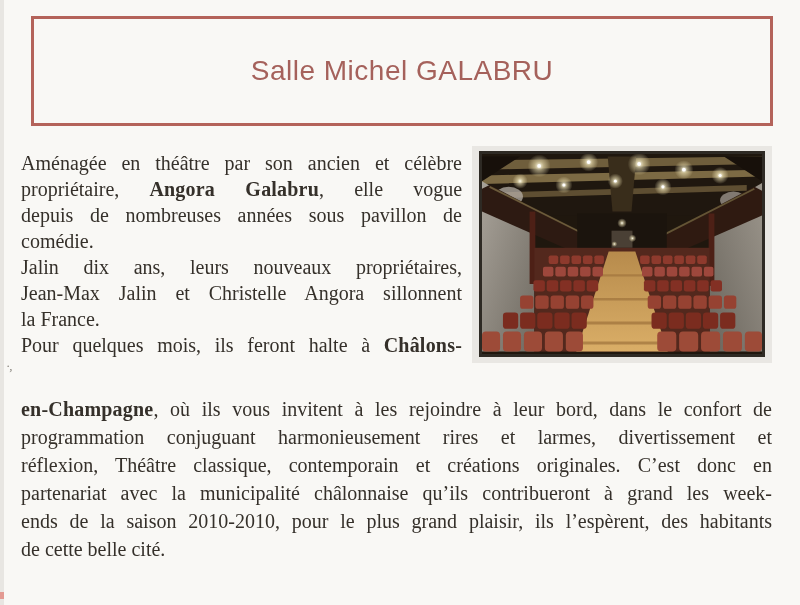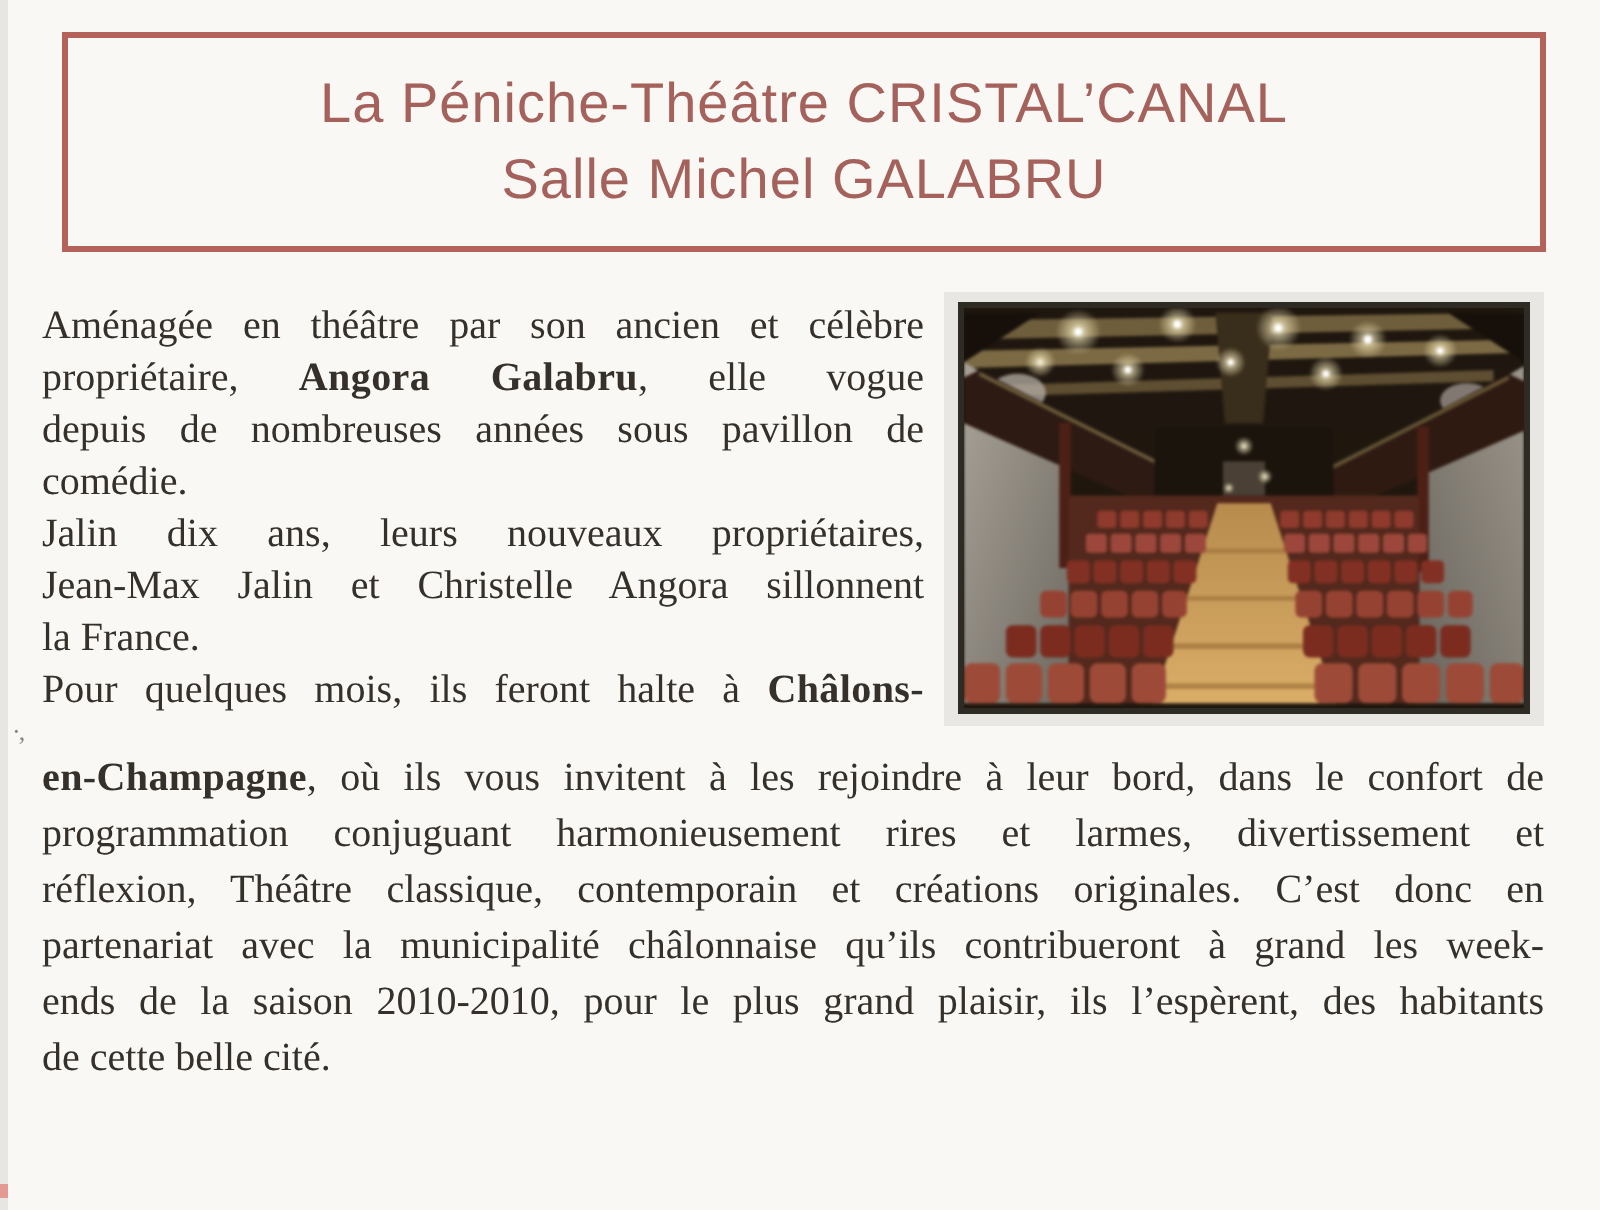--- a/index.html
+++ b/index.html
@@ -36,40 +36,39 @@
   .tline b{letter-spacing:.2px;}
   .photo-wrap{
     width:300px;margin-left:10px;margin-top:-4px;height:217px;
     background:var(--photo-frame-bg);padding:5px 7px 6px 7px;box-sizing:border-box;
   }
   .photo{
     width:286px;height:206px;border:3px solid var(--photo-border);box-sizing:border-box;
     overflow:hidden;background:#1f170e;
   }
   .photo svg{display:block;filter:blur(.7px) saturate(.95);}
-  .full-text{margin-top:12px;}
+  .full-text{margin-top:32px;}
   .signature{
     position:absolute;right:28px;top:576px;text-align:right;
     font-family:"Liberation Sans", sans-serif;font-weight:bold;font-size:14px;
     line-height:15px;color:var(--signature);letter-spacing:.5px;margin-top:36px;
   }
   .artifact-mark{
     position:absolute;left:6px;top:358px;color:#8a867f;font-size:13px;
     letter-spacing:-1px;
   }
   .artifact-dot{position:absolute;left:0;top:592px;width:4px;height:7px;background:#e39a92;}
 </style>
 </head>
 <body>
 
 <div class="page">
   <div class="edge-strip"></div>
 
   <div class="title-box">
-    <div class="title-line">La Péniche-Théâtre CRISTAL’CANAL</div>
     <div class="title-line">Salle Michel GALABRU</div>
   </div>
 
   <div class="content">
     <div class="top-section">
       <div class="column-text" id="column-text">
           <div class="tline"><span>Aménagée en théâtre par son ancien et célèbre</span></div>
           <div class="tline"><span>propriétaire, </span><b>Angora Galabru</b><span>, elle vogue</span></div>
           <div class="tline"><span>depuis de nombreuses années sous pavillon de</span></div>
           <div class="tline last"><span>comédie.</span></div>

